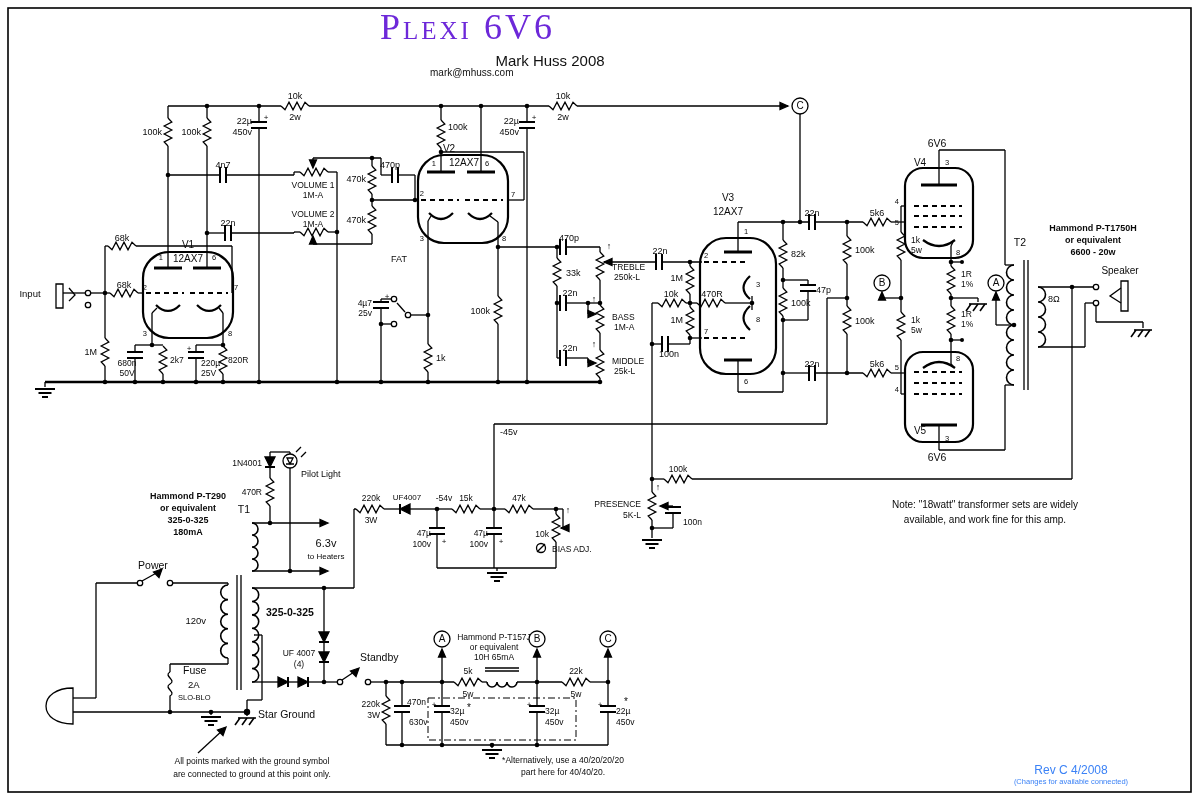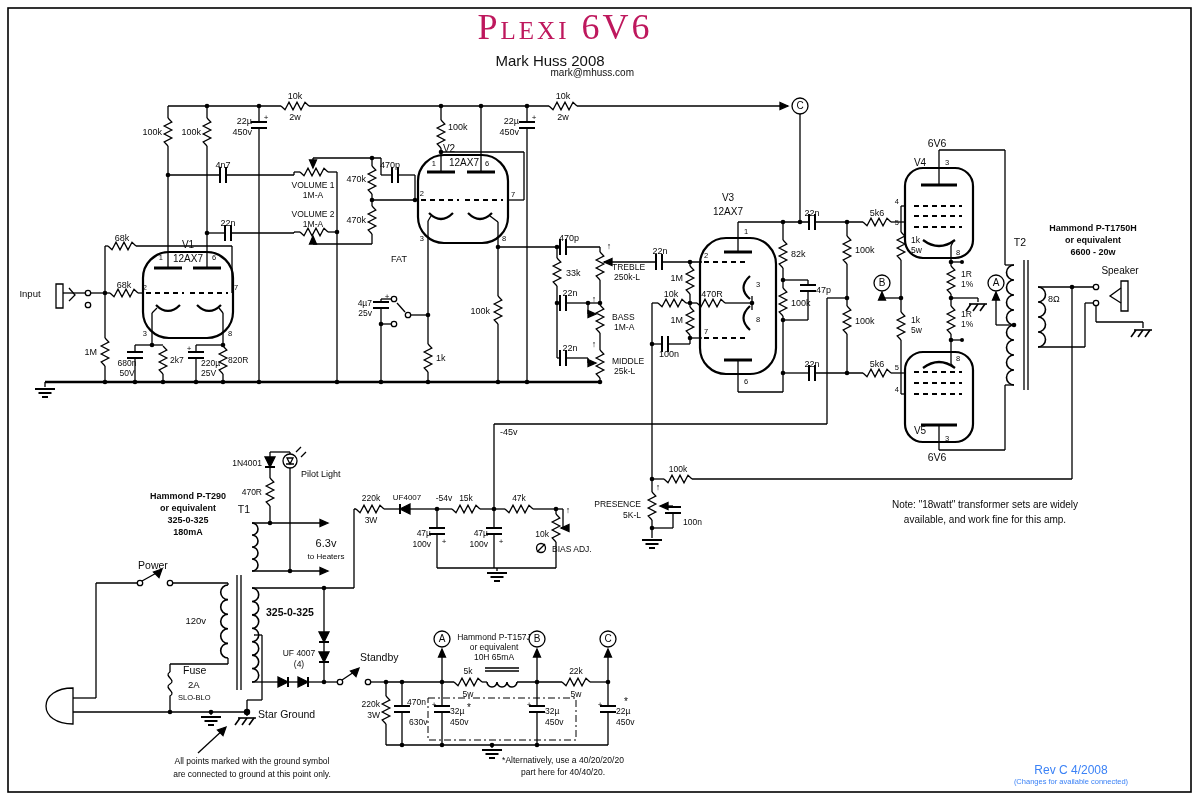--- a/index.html
+++ b/index.html
@@ -1,22 +1,22 @@
 <!DOCTYPE html>
 <html><head>
 <meta charset="utf-8">
 <style>
   html,body{margin:0;padding:0;background:#fff;width:1199px;height:800px;overflow:hidden;
     font-family:"Liberation Sans",sans-serif;}
   .abs{position:absolute;}
-  #title{left:380px;top:6px;width:370px;text-align:center;
+  #title{left:380px;top:6px;width:370px;text-align:left;
     font-family:"Liberation Serif",serif;font-variant:small-caps;font-size:36px;
-    letter-spacing:3px;color:#be185d;}
+    letter-spacing:3px;color:#6d28d9;}
   #author{left:455px;top:52px;width:190px;text-align:center;font-size:15px;color:#111;}
-  #email{left:444px;top:67px;width:190px;text-align:right;font-size:10px;color:#111;}
+  #email{left:430px;top:67px;width:190px;text-align:left;font-size:10px;color:#111;}
   #rev{right:18px;bottom:14px;width:220px;text-align:center;color:#3b82f6;}
   #rev .r1{font-size:12px;} #rev .r2{font-size:7.5px;}
   svg text{font-family:"Liberation Sans",sans-serif;fill:#0a0a0a;}
 </style>
 </head>
 <body>
 
 
 
 <div class="abs" id="title">Plexi 6V6</div>

